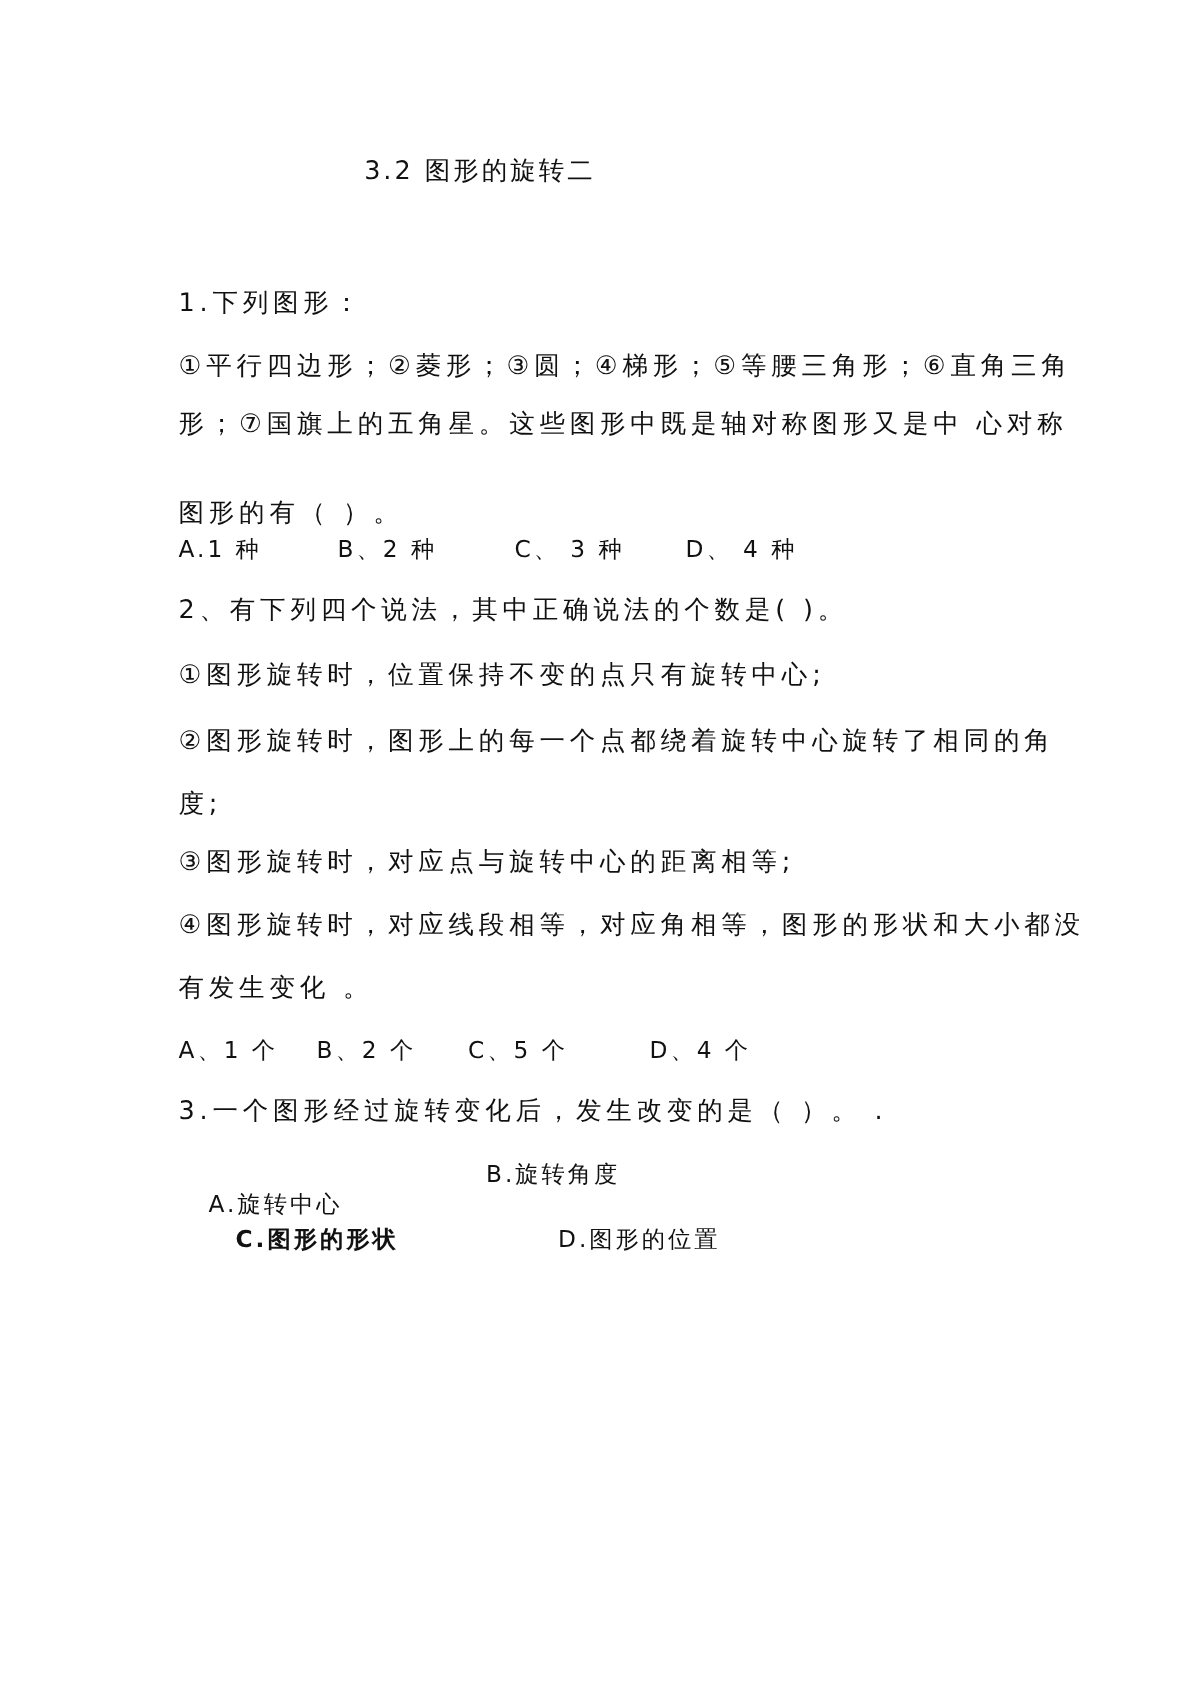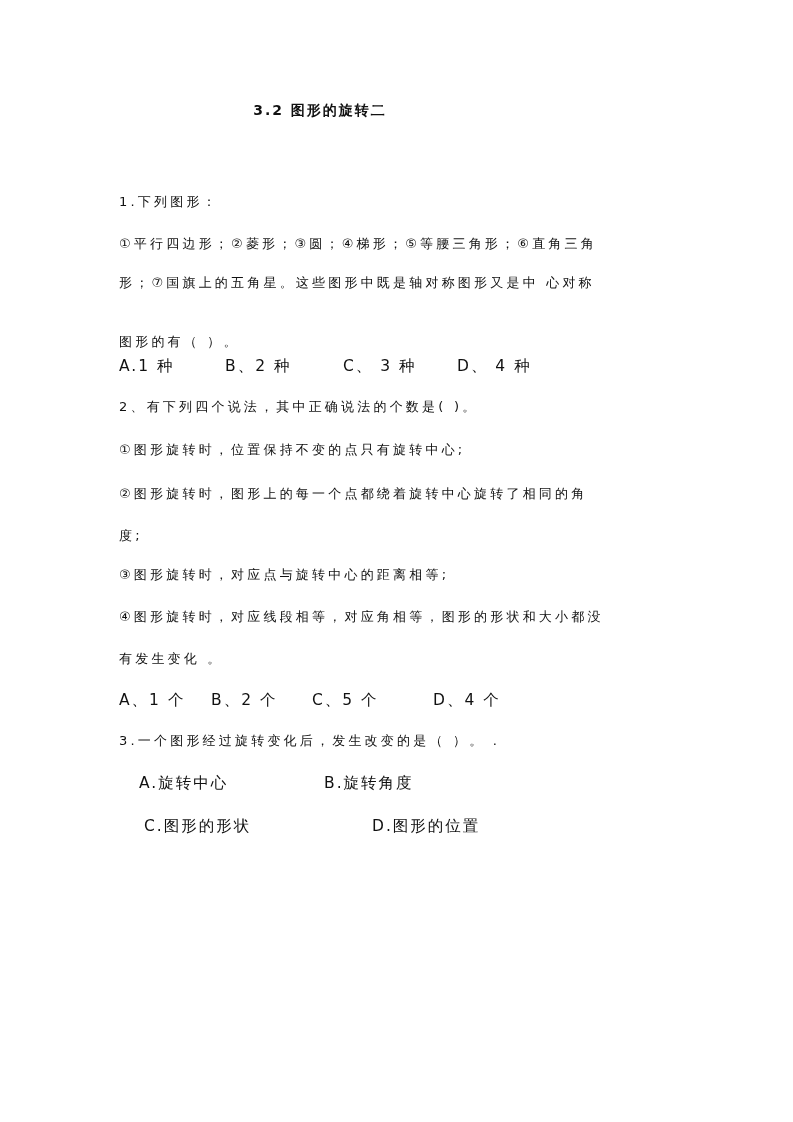--- a/index.html
+++ b/index.html
@@ -19,28 +19,28 @@
       position: absolute;
       left: 0; top: 0;
       width: 793px; height: 1122px;
       background: #ffffff;
     }
     .title {
       position: absolute;
       left: 0; width: 640px;
       top: 102px;
       text-align: center;
-      font-size: 14px;
-      font-weight: bold;
+      font-size: 17px;
+      font-weight: normal;
       letter-spacing: 2px;
     }
     .line {
       position: absolute;
       left: 119px;
-      font-size: 13px;
+      font-size: 17px;
       letter-spacing: 3.2px;
       white-space: nowrap;
       line-height: 20px;
     }
     .opts {
       position: absolute;
       left: 119px;
       font-size: 15.5px;
       white-space: nowrap;
       line-height: 20px;
@@ -74,21 +74,21 @@
   <div class="line" style="top:649px;">有发生变化 。</div>
   <div class="opts" style="top:690px;">
     <span style="left:0px;">A、1 个</span>
     <span style="left:92px;">B、2 个</span>
     <span style="left:193px;">C、5 个</span>
     <span style="left:314px;text-align:center;">D、4 个</span>
   </div>
 
   <div class="line" style="top:731px;">3.一个图形经过旋转变化后，发生改变的是（      ）。          .</div>
   <div class="opts" style="top:773px;">
-    <span style="left:20px;">A.旋转中心</span>
+    <span style="left:20px;margin-top:20px;">A.旋转中心</span>
     <span style="left:205px;">B.旋转角度</span>
   </div>
   <div class="opts" style="top:816px;">
-    <span style="left:25px;">C.图形的形状</span>
+    <span style="left:38px;font-weight:bold;">C.图形的形状</span>
     <span style="left:205px;margin-left:48px;">D.图形的位置</span>
   </div>
 
 </div>
 
 </body></html>

